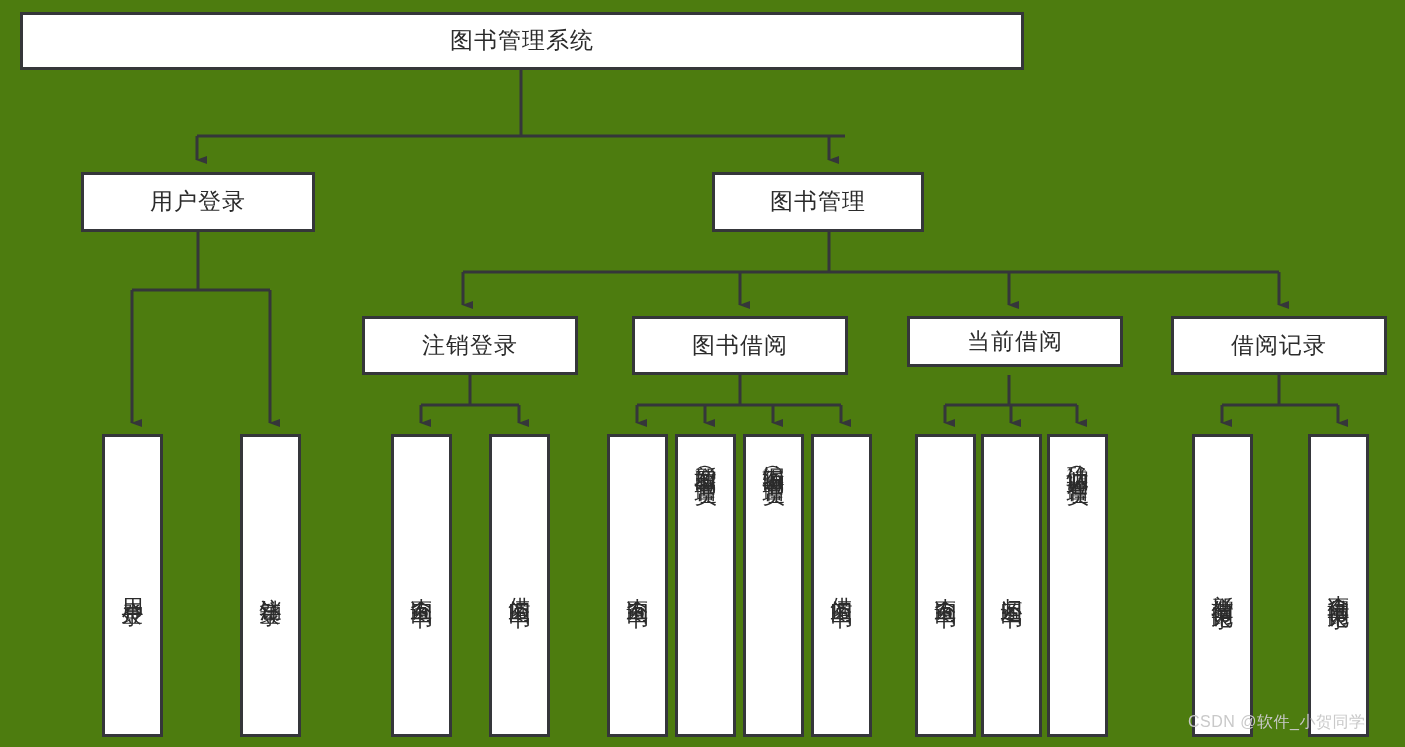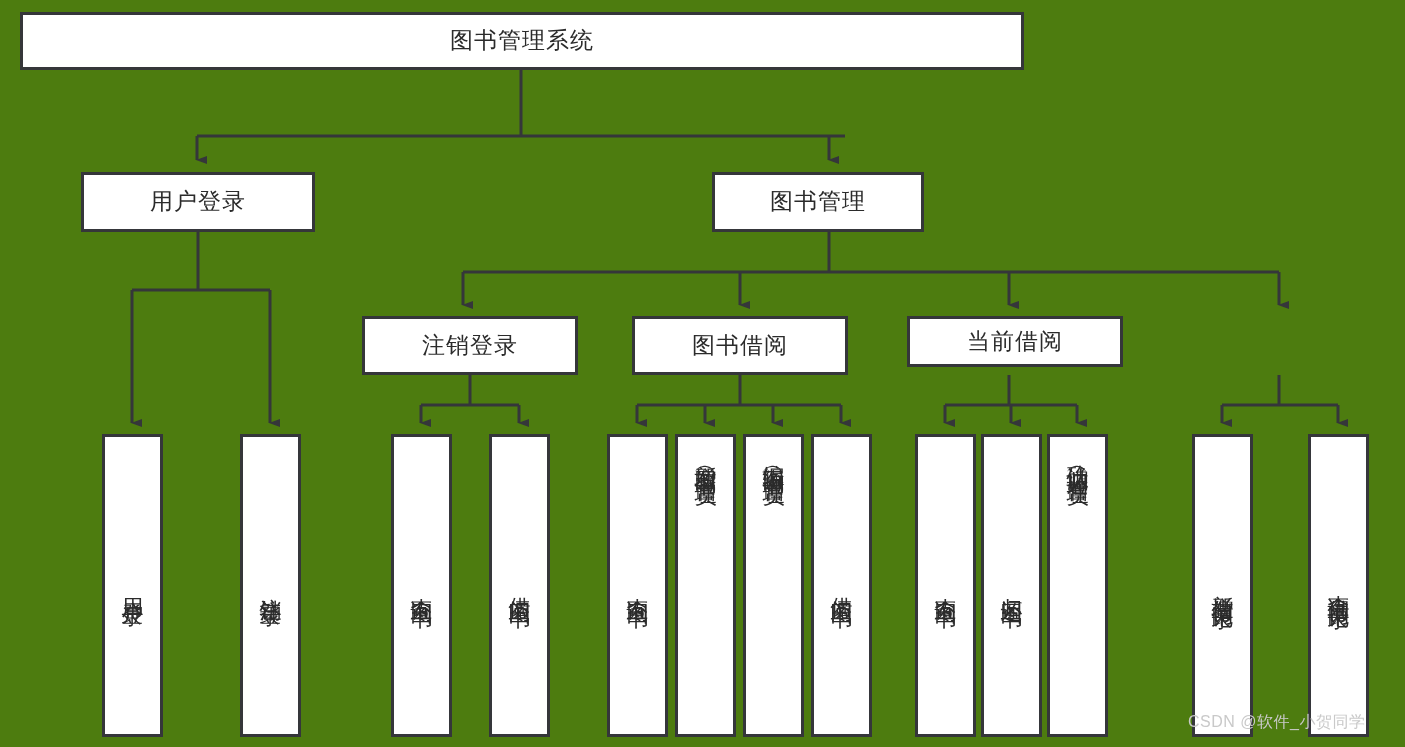--- a/index.html
+++ b/index.html
@@ -135,20 +135,23 @@
 
   <div class="node horiz" style="left:362px; top:316px; width:216px; height:59px;">
     <span>注销登录</span>
   </div>
   <div class="node horiz" style="left:632px; top:316px; width:216px; height:59px;">
     <span>图书借阅</span>
   </div>
   <div class="node horiz" style="left:901px; top:316px; width:216px; height:51px;margin-left:6px;">
     <span>当前借阅</span>
   </div>
+  <div class="node horiz" style="left:1171px; top:316px; width:216px; height:59px;">
+    <span>借阅记录</span>
+  </div>
 
   <div class="node vert centered" style="left:102px; top:434px; width:61px; height:303px;">
     <span class="vtext">用户登录</span>
   </div>
   <div class="node vert centered" style="left:240px; top:434px; width:61px; height:303px;">
     <span class="vtext">注销登录</span>
   </div>
 
   <div class="node vert centered" style="left:391px; top:434px; width:61px; height:303px;">
     <span class="vtext">查询图书</span>

